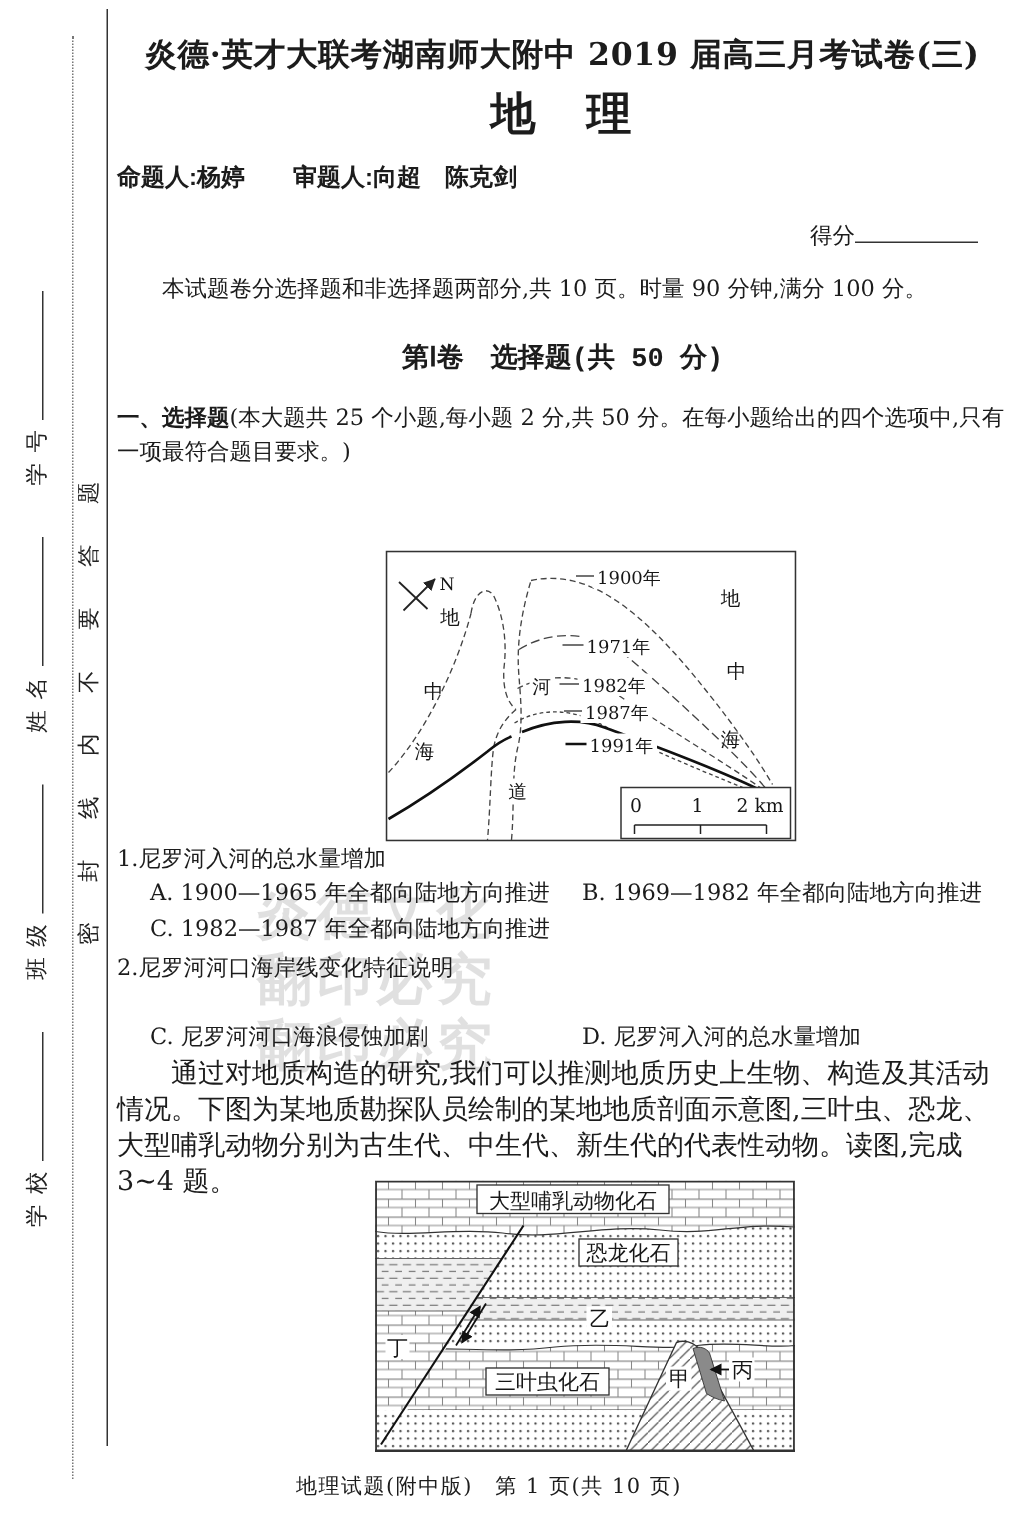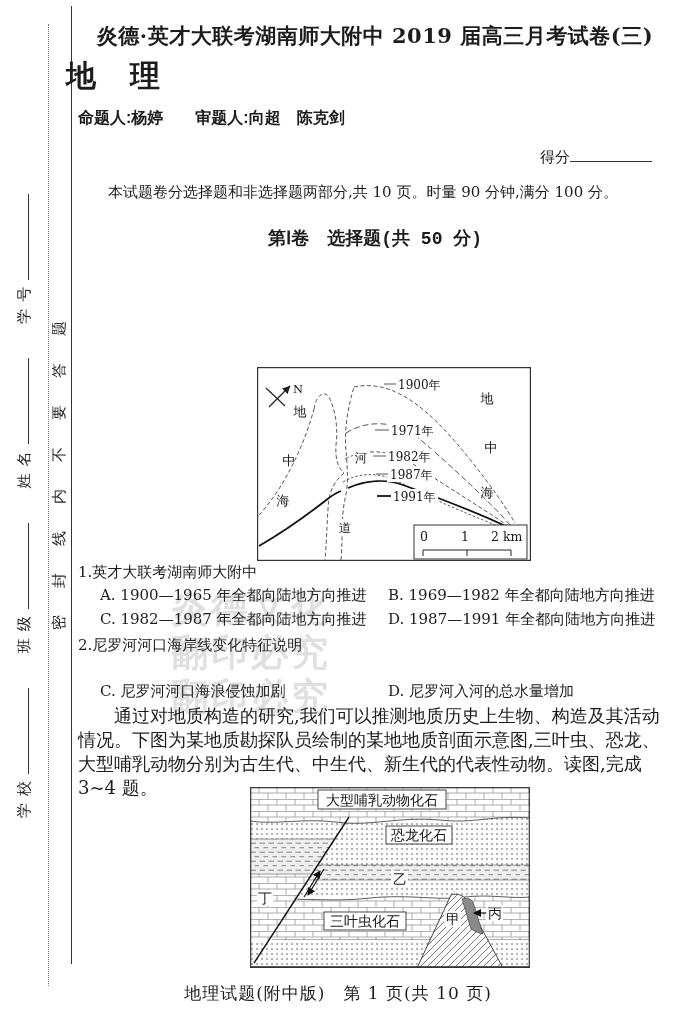--- a/index.html
+++ b/index.html
@@ -13,39 +13,39 @@
         transform:rotate(-90deg);transform-origin:left top;white-space:nowrap;
         font-size:15px;color:#222;}
   .student-fields .lbl{letter-spacing:7px;}
   .student-fields .blank{display:inline-block;width:86px;height:14px;border-bottom:1px solid #333;}
   .student-fields .gap{display:inline-block;width:30px;}
   .seal-text{position:absolute;left:50px;top:630px;width:360px;height:22px;
         transform:rotate(-90deg);transform-origin:left top;white-space:nowrap;
         font-size:15px;letter-spacing:27px;color:#222;}
   
   .exam-title{left:78px;top:22px;width:594px;text-align:center;font-size:21px;font-weight:bold;letter-spacing:.5px;}
-  .subject{left:66px;top:56px;width:594px;font-size:30px;font-weight:bold;
+  .subject{left:78px;top:56px;width:594px;text-align:center;font-size:30px;font-weight:bold;
         font-family:"Liberation Sans","DejaVu Sans",sans-serif;letter-spacing:2px;}
   .authors{left:78px;top:108px;width:594px;text-align:left;font-size:16px;font-weight:bold;
         font-family:"Liberation Sans","DejaVu Sans",sans-serif;}
   .score-row{left:540px;top:148px;font-size:15px;font-family:"Liberation Sans","DejaVu Sans",sans-serif;}
   .score-row .blank{display:inline-block;width:82px;height:13px;border-bottom:1px solid #333;}
   
   .intro{left:78px;top:181px;width:596px;font-size:15px;line-height:22px;text-indent:2em;}
   .section-title{left:78px;top:226px;width:594px;text-align:center;font-size:18px;font-weight:bold;
         font-family:Liberation Mono, monospace;}
   .instructions{left:78px;top:267px;width:597px;font-size:15px;line-height:23px;}
   .instructions b{font-weight:bold;}
   .passage1{left:78px;top:318px;width:597px;font-size:15px;line-height:23px;text-indent:2em;}
   .passage2{left:78px;top:704px;width:597px;font-size:18px;line-height:24px;text-indent:2em;}
   .q-stem{font-size:15px;line-height:20px;}
   .opt-row{left:78px;width:600px;height:20px;}
   .opt{position:absolute;top:0;font-size:15px;white-space:nowrap;}
   .optA{left:22px;} .optB{left:310px;}
-  .footer{left:78px;top:982px;width:520px;text-align:center;font-size:17px;letter-spacing:1px;}
+  .footer{left:66px;top:982px;width:520px;text-align:center;font-size:14px;letter-spacing:1px;}
   
   .wm{left:146px;top:586px;width:210px;text-align:center;font-size:37px;line-height:44px;
       font-weight:bold;letter-spacing:3px;color:rgba(0,0,0,0.12);pointer-events:none;}
   svg{font-family:inherit;}
   svg text{fill:#161616;}
 </style>
 </head>
 <body>
 
 <div class="page">
@@ -68,20 +68,23 @@
 
   <div class="abs exam-title">炎德·英才大联考湖南师大附中 2019 届高三月考试卷(三)</div>
   <div class="abs subject">地　理</div>
   <div class="abs authors">命题人:杨婷　　审题人:向超　陈克剑</div>
   <div class="abs score-row">
     <span>得分</span><span class="blank"></span>
   </div>
 
   <div class="abs intro">本试题卷分选择题和非选择题两部分,共 10 页。时量 90 分钟,满分 100 分。</div>
   <div class="abs section-title">第Ⅰ卷　选择题(共 50 分)</div>
+  <div class="abs instructions">
+    <b>一、选择题</b><span>(本大题共 25 个小题,每小题 2 分,共 50 分。在每小题给出的四个选项中,只有一项最符合题目要求。)</span>
+  </div>
 
   <svg class="abs" style="left:257px;top:367px;" width="274" height="194" viewBox="0 0 274 194">
     <defs>
       <marker id="arr1" markerWidth="9" markerHeight="9" refX="7.5" refY="4" orient="auto" markerUnits="userSpaceOnUse">
         <path d="M0,0 L8,4 L0,8 Z" fill="#222"></path>
       </marker>
     </defs>
     <rect x="0.6" y="0.6" width="272.8" height="192.8" fill="#fff" stroke="#333" stroke-width="1.2"></rect>
 
     <g fill="none" stroke="#444" stroke-width="0.9" stroke-dasharray="4 2.5">
@@ -142,29 +145,28 @@
     <g>
       <rect x="157" y="158" width="113" height="34" fill="#fff" stroke="#333" stroke-width="1"></rect>
       <text x="163" y="174" font-size="12.5">0</text>
       <text x="204" y="174" font-size="12.5">1</text>
       <text x="234" y="174" font-size="12.5">2 km</text>
       <path d="M166,183 H254 M166,183 V189 M210,183 V189 M254,183 V189" fill="none" stroke="#222" stroke-width="1"></path>
     </g>
   </svg>
 
   <div class="abs q-stem" style="left:78px;top:562px;">
-    <span>1.</span><span>英才大联考湖南师大附中</span>
+    <span>1.</span><span>尼罗河入河的总水量增加</span>
   </div>
   <div class="abs opt-row" style="top:586px;">
     <span class="opt optA">A. 1900—1965 年全都向陆地方向推进</span>
     <span class="opt optB">B. 1969—1982 年全都向陆地方向推进</span>
   </div>
   <div class="abs opt-row" style="top:610px;">
     <span class="opt optA">C. 1982—1987 年全都向陆地方向推进</span>
-    <span class="opt optB">D. 1987—1991 年全都向陆地方向推进</span>
   </div>
   <div class="abs q-stem" style="left:78px;top:635px;">
     <span>2.</span><span>尼罗河河口海岸线变化特征说明</span>
   </div>
   <div class="abs opt-row" style="top:682px;">
     <span class="opt optB">D. 尼罗河入河的总水量增加</span>
     <span class="opt optA">C. 尼罗河河口海浪侵蚀加剧</span>
   </div>
 
   <div class="abs passage2">通过对地质构造的研究,我们可以推测地质历史上生物、构造及其活动情况。下图为某地质勘探队员绘制的某地地质剖面示意图,三叶虫、恐龙、大型哺乳动物分别为古生代、中生代、新生代的代表性动物。读图,完成 3~4 题。</div>

